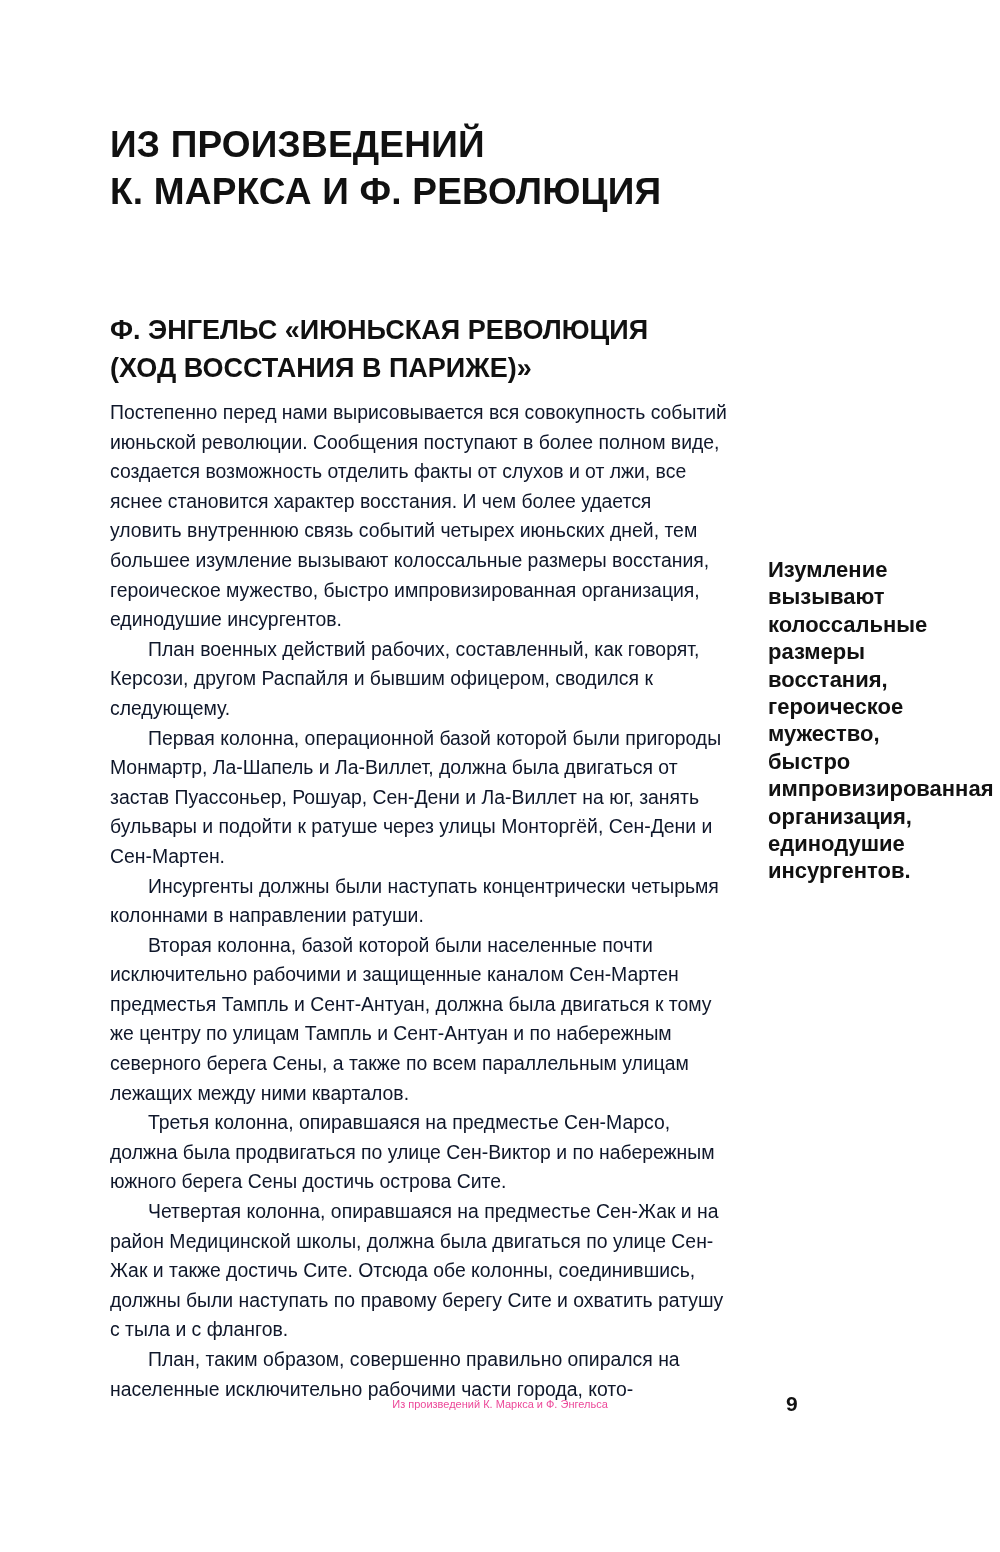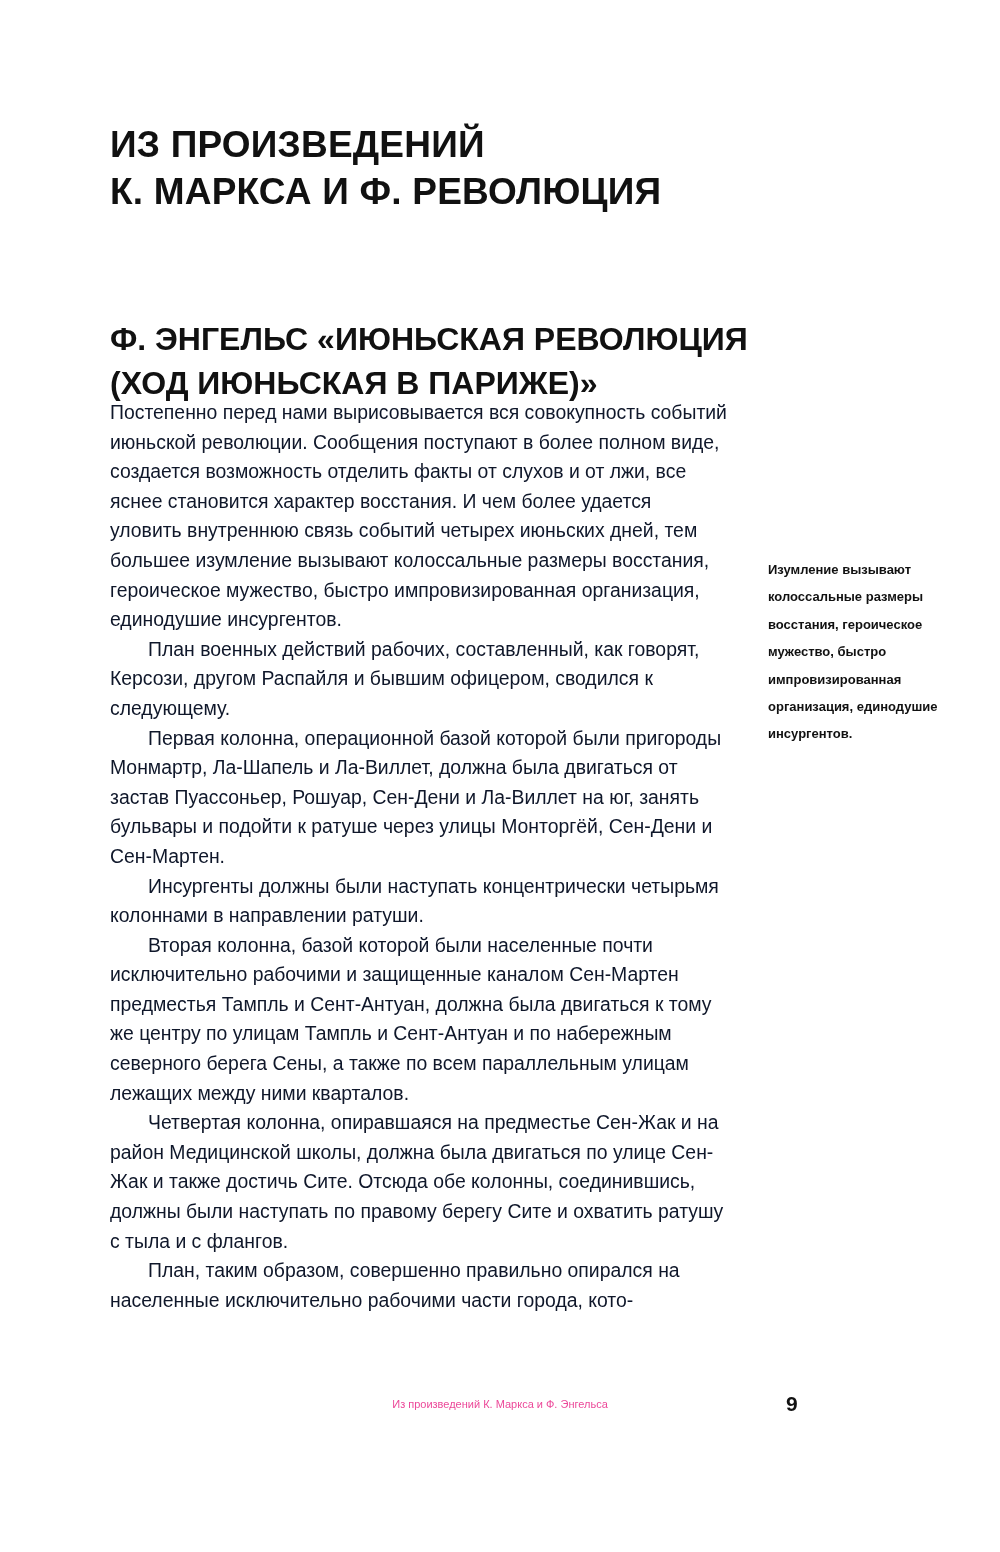--- a/index.html
+++ b/index.html
@@ -40,21 +40,21 @@
     display: block;
     white-space: nowrap;
   }
 
   
   .section-heading {
     position: absolute;
     left: 110px;
     top: 290px;
     width: 640px;
-    font-size: 32px;
+    font-size: 27px;
     line-height: 1.38;
     font-weight: bold;
     color: #111111;
   }
   .section-heading .line {
     display: block;
     white-space: nowrap;
   }
 
   
@@ -74,21 +74,21 @@
   .body-column p.indent {
     text-indent: 38px;
   }
 
   
   .margin-note {
     position: absolute;
     left: 768px;
     top: 556px;
     width: 180px;
-    font-size: 13px;
+    font-size: 22px;
     line-height: 27.4px;
     font-weight: bold;
     color: #111111;
   }
 
   
   .footer-running-title {
     position: absolute;
     left: 0;
     top: 1398px;
@@ -111,29 +111,30 @@
 
 <div class="page">
 
   <h1 class="main-title">
     <span class="line">ИЗ ПРОИЗВЕДЕНИЙ</span>
     <span class="line">К. МАРКСА И Ф. РЕВОЛЮЦИЯ</span>
   </h1>
 
   <h2 class="section-heading">
     <span class="line">Ф. ЭНГЕЛЬС «ИЮНЬСКАЯ РЕВОЛЮЦИЯ</span>
-    <span class="line">(ХОД ИЮНЬСКАЯ В ПАРИЖЕ)»</span>
+    <span class="line">(ХОД ВОССТАНИЯ В ПАРИЖЕ)»</span>
   </h2>
 
   <div class="body-column">
     <p>Постепенно перед нами вырисовывается вся совокупность событий июньской революции. Сообщения поступают в более полном виде, создается возможность отделить факты от слухов и от лжи, все яснее становится характер восстания. И чем более удается уловить внутреннюю связь событий четырех июньских дней, тем большее изумление вызывают колоссальные размеры восстания, героическое мужество, быстро импровизированная организация, единодушие инсургентов.</p>
     <p class="indent">План военных действий рабочих, составленный, как говорят, Керсози, другом Распайля и бывшим офицером, сводился к следующему.</p>
     <p class="indent">Первая колонна, операционной базой которой были пригороды Монмартр, Ла-Шапель и Ла-Виллет, должна была двигаться от застав Пуассоньер, Рошуар, Сен-Дени и Ла-Виллет на юг, занять бульвары и подойти к ратуше через улицы Монторгёй, Сен-Дени и Сен-Мартен.</p>
     <p class="indent">Инсургенты должны были наступать концентрически четырьмя колоннами в направлении ратуши.</p>
     <p class="indent">Вторая колонна, базой которой были населенные почти исключительно рабочими и защищенные каналом Сен-Мартен предместья Тампль и Сент-Антуан, должна была двигаться к тому же центру по улицам Тампль и Сент-Антуан и по набережным северного берега Сены, а также по всем параллельным улицам лежащих между ними кварталов.</p>
+    <p class="indent">Третья колонна, опиравшаяся на предместье Сен-Марсо, должна была продвигаться по улице Сен-Виктор и по набережным южного берега Сены достичь острова Сите.</p>
     <p class="indent">Четвертая колонна, опиравшаяся на предместье Сен-Жак и на район Медицинской школы, должна была двигаться по улице Сен-Жак и также достичь Сите. Отсюда обе колонны, соединившись, должны были наступать по правому берегу Сите и охватить ратушу с тыла и с флангов.</p>
     <p class="indent">План, таким образом, совершенно правильно опирался на населенные исключительно рабочими части города, кото-</p>
   </div>
 
   <aside class="margin-note">Изумление вызывают колоссальные размеры восстания, героическое мужество, быстро импровизированная организация, единодушие инсургентов.</aside>
 
   <div class="footer-running-title">Из произведений К. Маркса и Ф. Энгельса</div>
   <div class="footer-page-number">9</div>
 
 </div>

